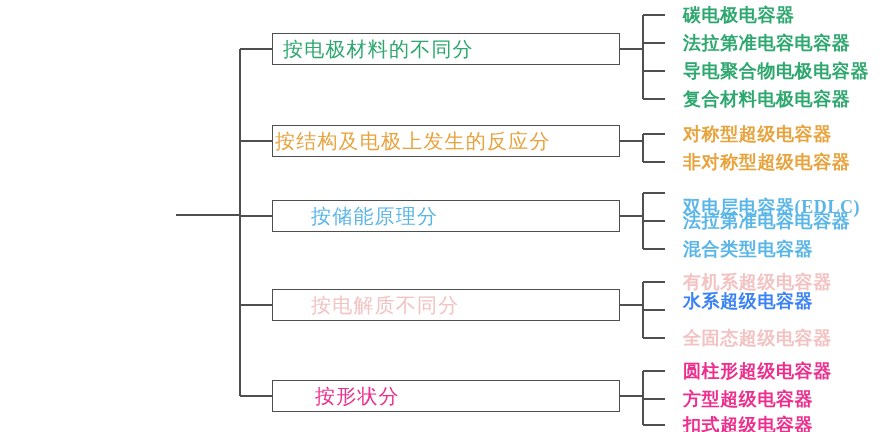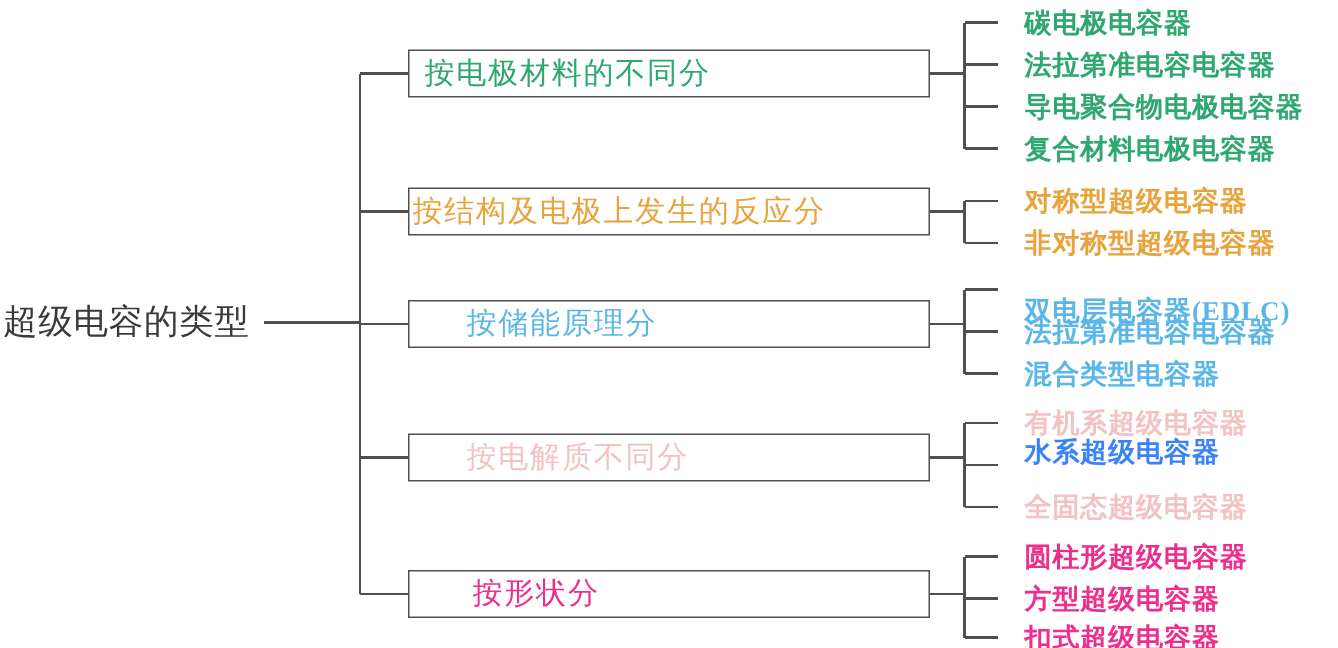--- a/index.html
+++ b/index.html
@@ -91,21 +91,20 @@
       <line x1="643" y1="310" x2="665" y2="310" stroke="#4f4f4f" stroke-width="1.6" shape-rendering="crispEdges"></line>
       <line x1="643" y1="338" x2="665" y2="338" stroke="#4f4f4f" stroke-width="1.6" shape-rendering="crispEdges"></line>
       <line x1="240" y1="396" x2="272" y2="396" stroke="#4f4f4f" stroke-width="1.6" shape-rendering="crispEdges"></line>
       <line x1="620" y1="396" x2="643" y2="396" stroke="#4f4f4f" stroke-width="1.6" shape-rendering="crispEdges"></line>
       <line x1="643" y1="371" x2="643" y2="425" stroke="#4f4f4f" stroke-width="1.6" shape-rendering="crispEdges"></line>
       <line x1="643" y1="371" x2="665" y2="371" stroke="#4f4f4f" stroke-width="1.6" shape-rendering="crispEdges"></line>
       <line x1="643" y1="399" x2="665" y2="399" stroke="#4f4f4f" stroke-width="1.6" shape-rendering="crispEdges"></line>
       <line x1="643" y1="425" x2="665" y2="425" stroke="#4f4f4f" stroke-width="1.6" shape-rendering="crispEdges"></line>
     </svg>
 
-  <div class="root-label">超级电容的类型</div>
 
   <div id="branches">
       <div class="branch-box" style="top: 33px;">
         <div class="branch-text" style="color: rgb(46, 168, 110); left: 10px;">按电极材料的不同分</div>
       </div>
       <div class="branch-box" style="top: 125px;">
         <div class="branch-text" style="color: rgb(232, 163, 61); left: 2px;">按结构及电极上发生的反应分</div>
       </div>
       <div class="branch-box" style="top: 200px; padding-left: 28px;">
         <div class="branch-text" style="color: rgb(91, 182, 232); left: 38px;">按储能原理分</div>

